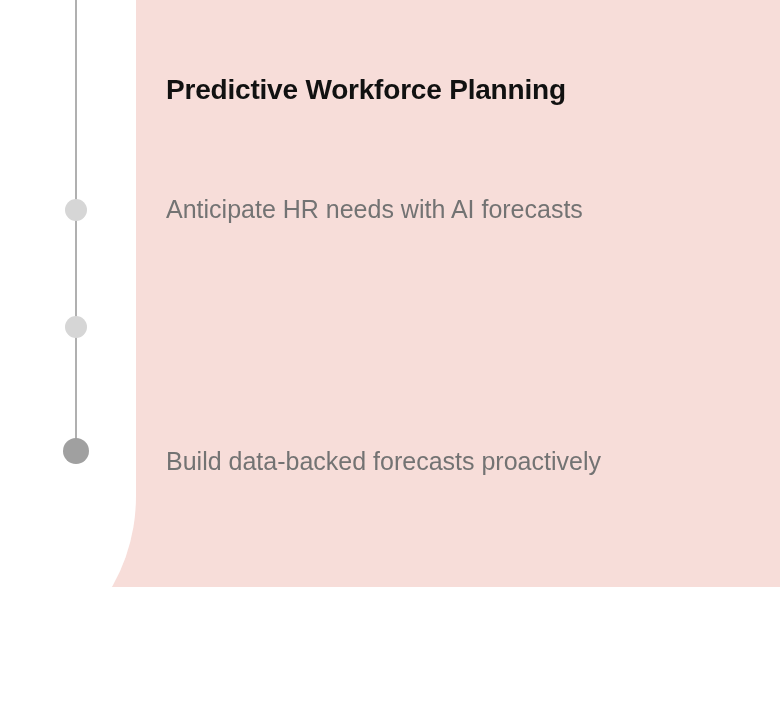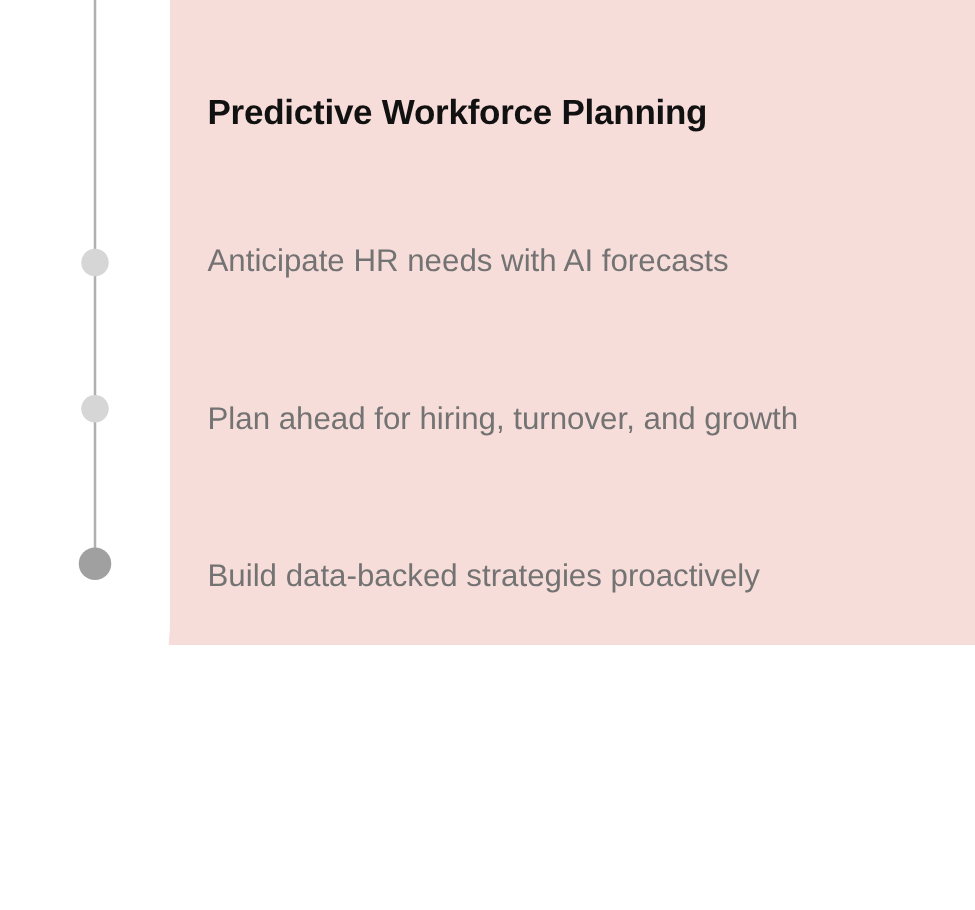--- a/index.html
+++ b/index.html
@@ -11,21 +11,21 @@
     width: 780px;
     height: 728px;
     overflow: hidden;
     font-family: "Liberation Sans", sans-serif;
     background: #ffffff;
   }
 
   #slide {
     position: relative;
     width: 780px;
-    height: 516px;
+    height: 587px;
     overflow: hidden;
     background: #f7ddd9; 
   }
 
   
   #white-panel {
     position: absolute;
     left: 0;
     top: 0;
     width: 136px;
@@ -119,18 +119,17 @@
   <div class="timeline-dot step-1"></div>
   <div class="timeline-dot step-2"></div>
   <div class="timeline-dot step-3"></div>
 
   <div id="content">
 
     <h1 id="slide-title">Predictive Workforce Planning</h1>
 
     <p class="bullet-text item-1">Anticipate HR needs with AI forecasts</p>
 
-    <p class="bullet-text item-2">Plan ahead for hiring, turnover, and growth</p>
 
-    <p class="bullet-text item-3">Build data-backed strategies proactively</p>
+    <p class="bullet-text item-3">Build data-backed forecasts proactively</p>
 
   </div>
 </div>
 
 </body></html>

